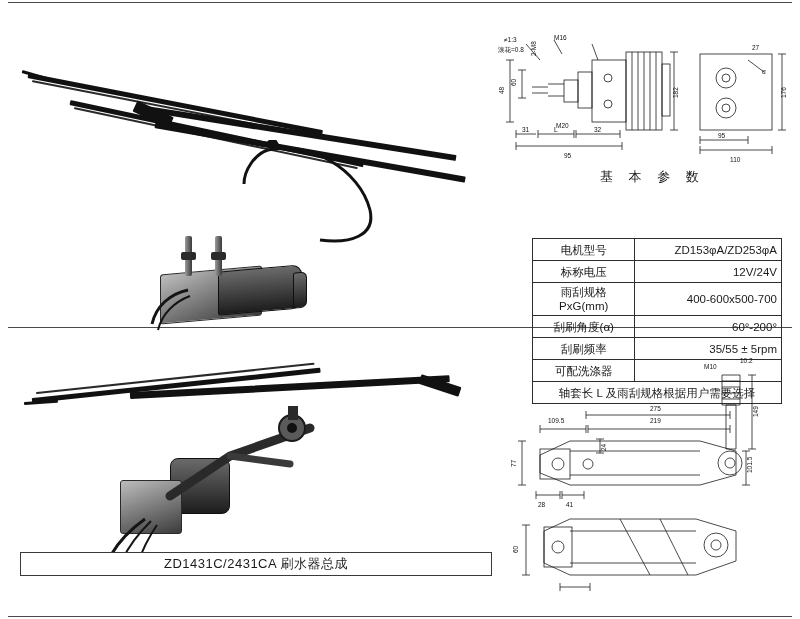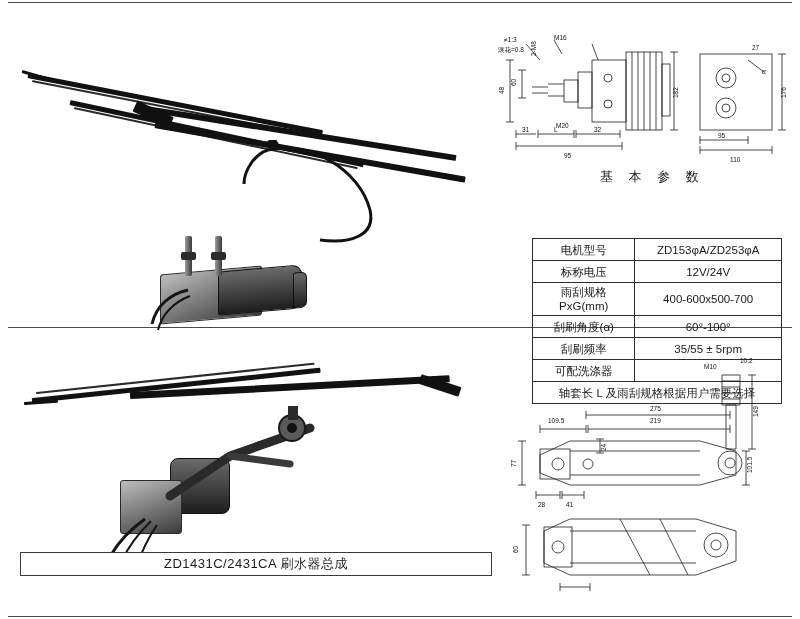--- a/index.html
+++ b/index.html
@@ -105,21 +105,21 @@
     padding: 2px 4px;
     height: 17px;
     line-height: 14px;
   }
   table.spec td.key {
     width: 104px;
     text-align: center;
   }
   table.spec td.val {
     width: 146px;
-    text-align: center;
+    text-align: right;
   }
   table.spec td.full {
     text-align: center;
   }
 
   
   .tech {
     position: absolute;
   }
   .tech svg { display: block; }
@@ -240,21 +240,21 @@
       <tr>
         <td class="key">标称电压</td>
         <td class="val">12V/24V</td>
       </tr>
       <tr>
         <td class="key">雨刮规格PxG(mm)</td>
         <td class="val">400-600x500-700</td>
       </tr>
       <tr>
         <td class="key">刮刷角度(α)</td>
-        <td class="val">60°-100°</td>
+        <td class="val">60°-200°</td>
       </tr>
       <tr>
         <td class="key">刮刷频率</td>
         <td class="val">35/55 ± 5rpm</td>
       </tr>
       <tr>
         <td class="key">可配洗涤器</td>
         <td class="val"></td>
       </tr>
       <tr>

